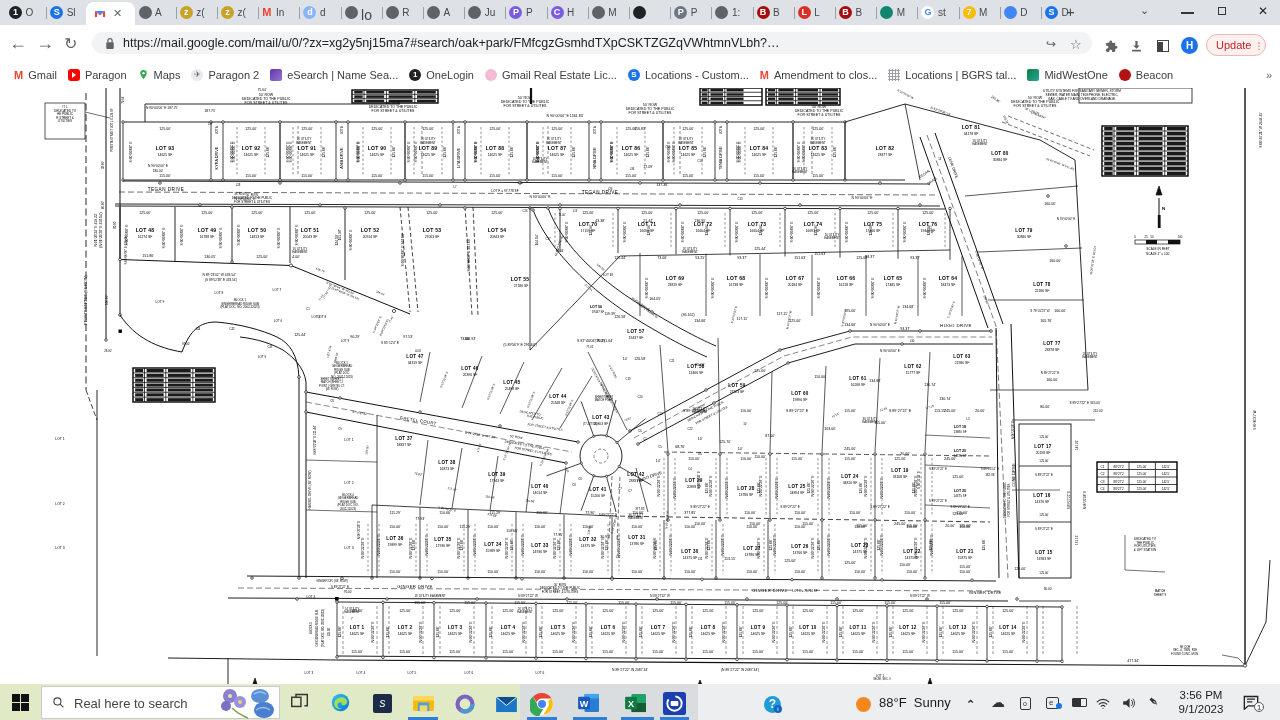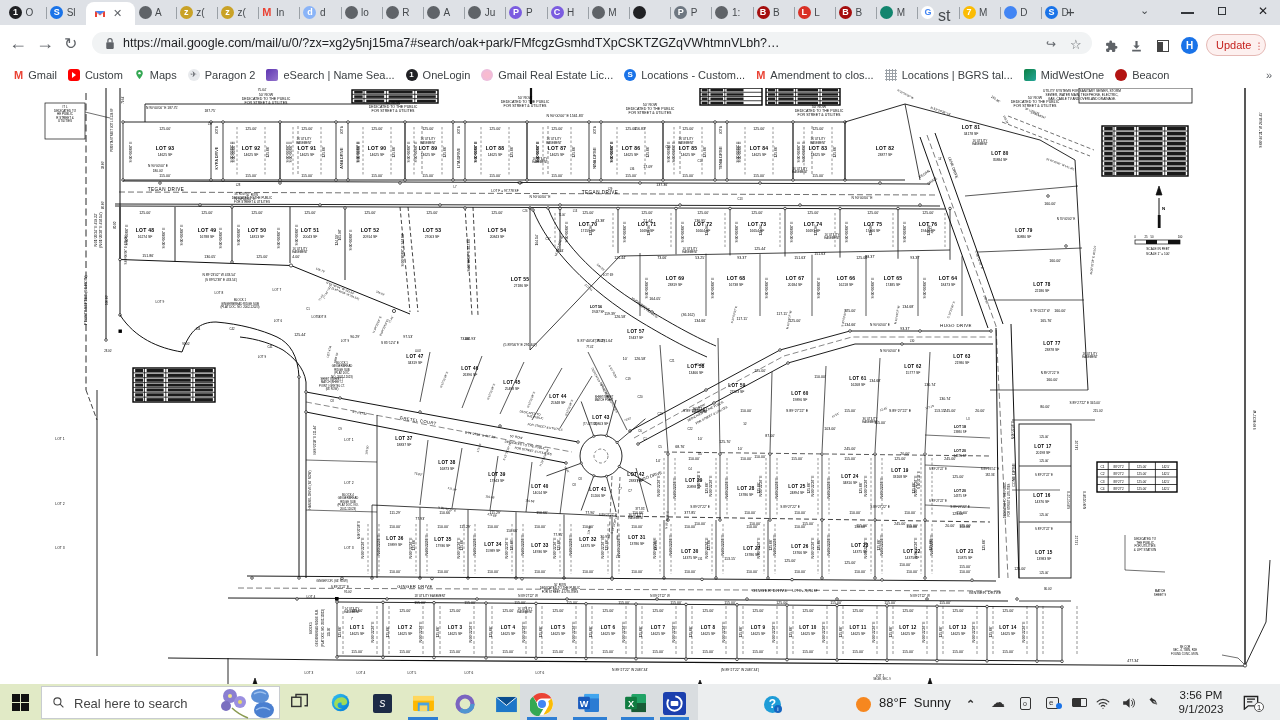--- a/index.html
+++ b/index.html
@@ -39,21 +39,21 @@
     <div class="abs" style="left:221.0px;top:6px;width:13px;height:13px;border-radius:50%;background:#c9a227;color:#fff;font-size:9px;font-weight:bold;text-align:center;line-height:13px">z</div>
     <span class="abs" style="left:237.5px;top:7px;font-size:10px;color:#45494d">z(</span>
     <div class="tabsep" style="left:258.2px"></div>
     <span style="position:absolute;left:262.2px;top:6px;font-size:11px;font-weight:bold;color:#ea4335">M</span>
     <span class="abs" style="left:276px;top:7px;font-size:10px;color:#45494d">In</span>
     <div class="tabsep" style="left:299.4px"></div>
     <div class="abs" style="left:303.4px;top:6px;width:13px;height:13px;border-radius:50%;background:#8ab4f8;color:#fff;font-size:9px;font-weight:bold;text-align:center;line-height:13px">d</div>
     <span class="abs" style="left:319.9px;top:7px;font-size:10px;color:#45494d">d</span>
     <div class="tabsep" style="left:340.59999999999997px"></div>
     <div class="abs" style="left:344.59999999999997px;top:6px;width:13px;height:13px;border-radius:50%;background:#5f6368;color:#fff;font-size:9px;font-weight:bold;text-align:center;line-height:13px"></div>
-    <span class="abs" style="left:361.1px;top:7px;font-size:10px;color:#45494d">lo</span>
+    <span class="abs" style="left:361.1px;top:7px;font-size:14px;color:#45494d">lo</span>
     <div class="tabsep" style="left:381.79999999999995px"></div>
     <div class="abs" style="left:385.79999999999995px;top:6px;width:13px;height:13px;border-radius:50%;background:#5f6368;color:#fff;font-size:9px;font-weight:bold;text-align:center;line-height:13px"></div>
     <span class="abs" style="left:402.3px;top:7px;font-size:10px;color:#45494d">R</span>
     <div class="tabsep" style="left:422.99999999999994px"></div>
     <div class="abs" style="left:426.99999999999994px;top:6px;width:13px;height:13px;border-radius:50%;background:#5f6368;color:#fff;font-size:9px;font-weight:bold;text-align:center;line-height:13px"></div>
     <span class="abs" style="left:443.5px;top:7px;font-size:10px;color:#45494d">A</span>
     <div class="tabsep" style="left:464.19999999999993px"></div>
     <div class="abs" style="left:468.19999999999993px;top:6px;width:13px;height:13px;border-radius:50%;background:#5f6368;color:#fff;font-size:9px;font-weight:bold;text-align:center;line-height:13px"></div>
     <span class="abs" style="left:484.7px;top:7px;font-size:10px;color:#45494d">Ju</span>
     <div class="tabsep" style="left:505.3999999999999px"></div>
@@ -81,21 +81,21 @@
     <div class="abs" style="left:797.8000000000002px;top:6px;width:13px;height:13px;border-radius:50%;background:#d93025;color:#fff;font-size:9px;font-weight:bold;text-align:center;line-height:13px">L</div>
     <span class="abs" style="left:814.3px;top:7px;font-size:10px;color:#45494d">L</span>
     <div class="tabsep" style="left:835.0000000000002px"></div>
     <div class="abs" style="left:839.0000000000002px;top:6px;width:13px;height:13px;border-radius:50%;background:#a50e0e;color:#fff;font-size:9px;font-weight:bold;text-align:center;line-height:13px">B</div>
     <span class="abs" style="left:855.5px;top:7px;font-size:10px;color:#45494d">B</span>
     <div class="tabsep" style="left:876.2000000000003px"></div>
     <div class="abs" style="left:880.2000000000003px;top:6px;width:13px;height:13px;border-radius:50%;background:#12856e;color:#fff;font-size:9px;font-weight:bold;text-align:center;line-height:13px"></div>
     <span class="abs" style="left:896.7px;top:7px;font-size:10px;color:#45494d">M</span>
     <div class="tabsep" style="left:917.4000000000003px"></div>
     <div class="abs" style="left:921.4000000000003px;top:6px;width:13px;height:13px;border-radius:50%;background:#fff;color:#4285f4;font-size:9px;font-weight:bold;text-align:center;line-height:13px">G</div>
-    <span class="abs" style="left:937.9px;top:7px;font-size:16px;color:#45494d">st</span>
+    <span class="abs" style="left:937.9px;top:7px;font-size:10px;color:#45494d">st</span>
     <div class="tabsep" style="left:958.6000000000004px"></div>
     <div class="abs" style="left:962.6000000000004px;top:6px;width:13px;height:13px;border-radius:50%;background:#fbbc04;color:#fff;font-size:9px;font-weight:bold;text-align:center;line-height:13px">7</div>
     <span class="abs" style="left:979.1px;top:7px;font-size:10px;color:#45494d">M</span>
     <div class="tabsep" style="left:999.8000000000004px"></div>
     <div class="abs" style="left:1003.8000000000004px;top:6px;width:13px;height:13px;border-radius:50%;background:#4285f4;color:#fff;font-size:9px;font-weight:bold;text-align:center;line-height:13px"></div>
     <span class="abs" style="left:1020.3px;top:7px;font-size:10px;color:#45494d">D</span>
     <div class="tabsep" style="left:1041.0000000000005px"></div>
     <div class="abs" style="left:1045.0000000000005px;top:6px;width:13px;height:13px;border-radius:50%;background:#1a73e8;color:#fff;font-size:9px;font-weight:bold;text-align:center;line-height:13px">S</div>
     <span class="abs" style="left:1061.5px;top:7px;font-size:10px;color:#45494d">D</span>
     <span class="abs" style="left:1066px;top:3px;font-size:15px;color:#45494d">+</span>
@@ -133,21 +133,21 @@
 <div id="bookmarks">
     <div style="width:14px"></div>
     <div class="bm">
       <span style="color:#ea4335;font-weight:bold;font-size:11px;margin-right:5px">M</span>
       <span>Gmail</span>
     </div>
     <div class="bm">
       <span class="bmi" style="background:#f00;border-radius:3px;position:relative">
         <span style="position:absolute;left:4px;top:3px;width:0;height:0;border-left:4px solid #fff;border-top:3px solid transparent;border-bottom:3px solid transparent"></span>
       </span>
-      <span>Custom</span>
+      <span>Paragon</span>
     </div>
     <div class="bm">
       <svg width="11" height="13" viewBox="0 0 24 24" style="margin-right:5px">
         <path fill="#34a853" d="M12 2a7 7 0 0 0-7 7c0 5 7 13 7 13s7-8 7-13a7 7 0 0 0-7-7z"></path>
         <circle cx="12" cy="9" r="2.6" fill="#fff"></circle>
       </svg>
       <span>Maps</span>
     </div>
     <div class="bm">
       <span class="bmi" style="background:#e8eaed;border-radius:50%;color:#5f6368;font-size:8px;text-align:center;line-height:12px">✈</span>

